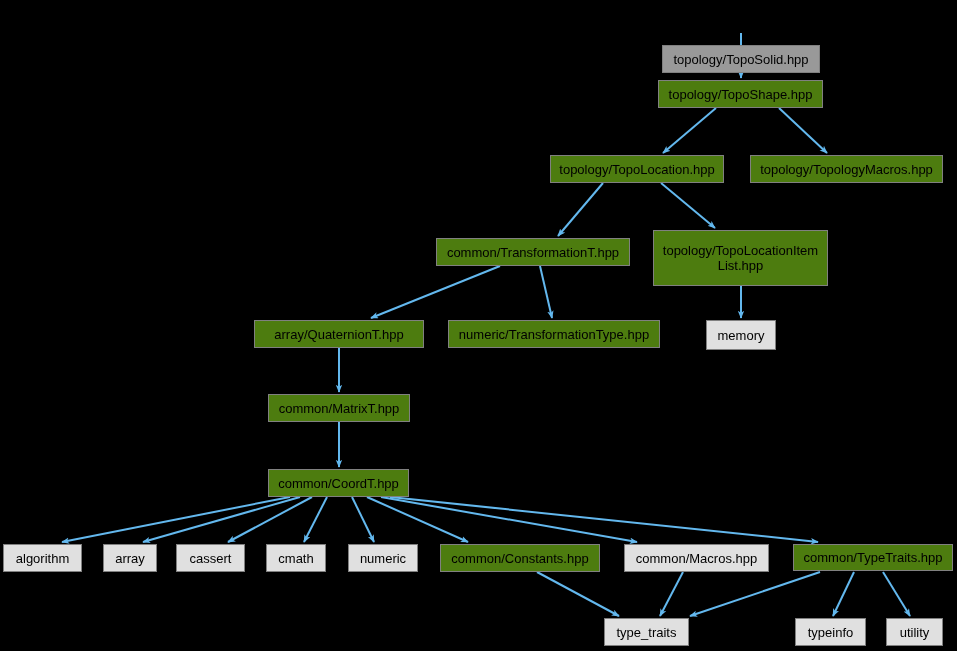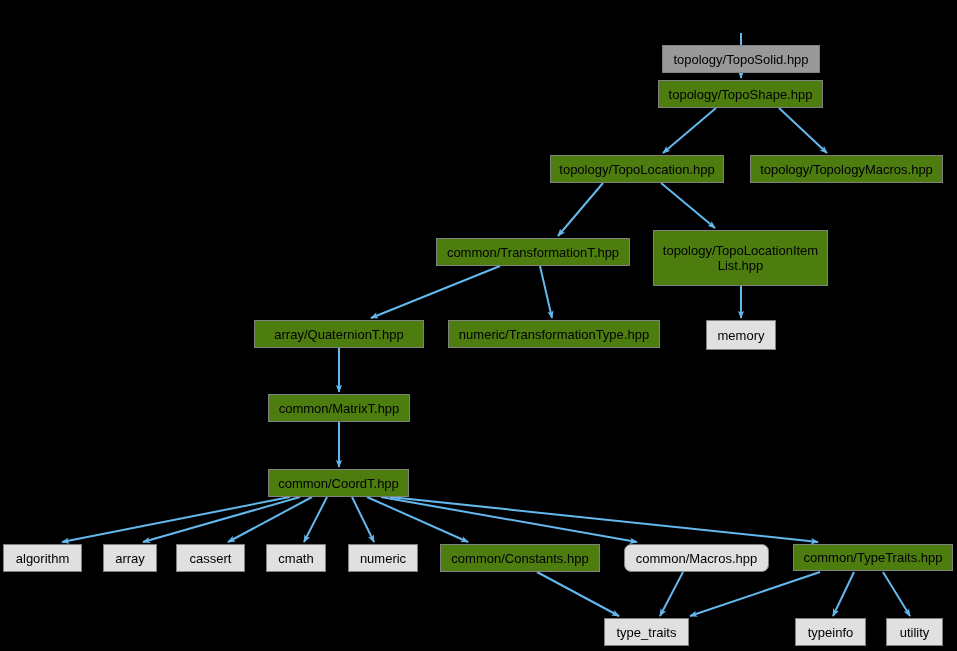--- a/index.html
+++ b/index.html
@@ -89,19 +89,19 @@
       <div class="gnode fill-white" style="left: 448px; top: 320px; width: 212px; height: 28px; border-color: rgb(128, 128, 128);">numeric/TransformationType.hpp</div>
       <div class="gnode fill-gray" style="left: 706px; top: 320px; width: 70px; height: 30px; border-color: rgb(128, 128, 128);">memory</div>
       <div class="gnode fill-white" style="left: 268px; top: 394px; width: 142px; height: 28px; border-color: rgb(128, 128, 128);">common/MatrixT.hpp</div>
       <div class="gnode fill-white" style="left: 268px; top: 469px; width: 141px; height: 28px; border-color: rgb(128, 128, 128);">common/CoordT.hpp</div>
       <div class="gnode fill-gray" style="left: 3px; top: 544px; width: 79px; height: 28px; border-color: rgb(128, 128, 128);">algorithm</div>
       <div class="gnode fill-gray" style="left: 103px; top: 544px; width: 54px; height: 28px; border-color: rgb(128, 128, 128);">array</div>
       <div class="gnode fill-gray" style="left: 176px; top: 544px; width: 69px; height: 28px; border-color: rgb(128, 128, 128);">cassert</div>
       <div class="gnode fill-gray" style="left: 266px; top: 544px; width: 60px; height: 28px; border-color: rgb(128, 128, 128);">cmath</div>
       <div class="gnode fill-gray" style="left: 348px; top: 544px; width: 70px; height: 28px; border-color: rgb(128, 128, 128);">numeric</div>
       <div class="gnode fill-white" style="left: 440px; top: 544px; width: 160px; height: 28px; border-color: rgb(128, 128, 128);">common/Constants.hpp</div>
-      <div class="gnode fill-gray" style="left: 624px; top: 544px; width: 145px; height: 28px; border-color: rgb(128, 128, 128); border-radius: 7px;">common/Macros.hpp</div>
+      <div class="gnode fill-gray" style="left: 624px; top: 544px; width: 145px; height: 28px; border-color: rgb(128, 128, 128);">common/Macros.hpp</div>
       <div class="gnode fill-white" style="left: 793px; top: 544px; width: 160px; height: 27px; border-color: rgb(128, 128, 128);">common/TypeTraits.hpp</div>
       <div class="gnode fill-gray" style="left: 604px; top: 618px; width: 85px; height: 28px; border-color: rgb(128, 128, 128);">type_traits</div>
       <div class="gnode fill-gray" style="left: 795px; top: 618px; width: 71px; height: 28px; border-color: rgb(128, 128, 128);">typeinfo</div>
       <div class="gnode fill-gray" style="left: 886px; top: 618px; width: 57px; height: 28px; border-color: rgb(128, 128, 128);">utility</div>
     </div>
 </div>
 
 </body></html>

